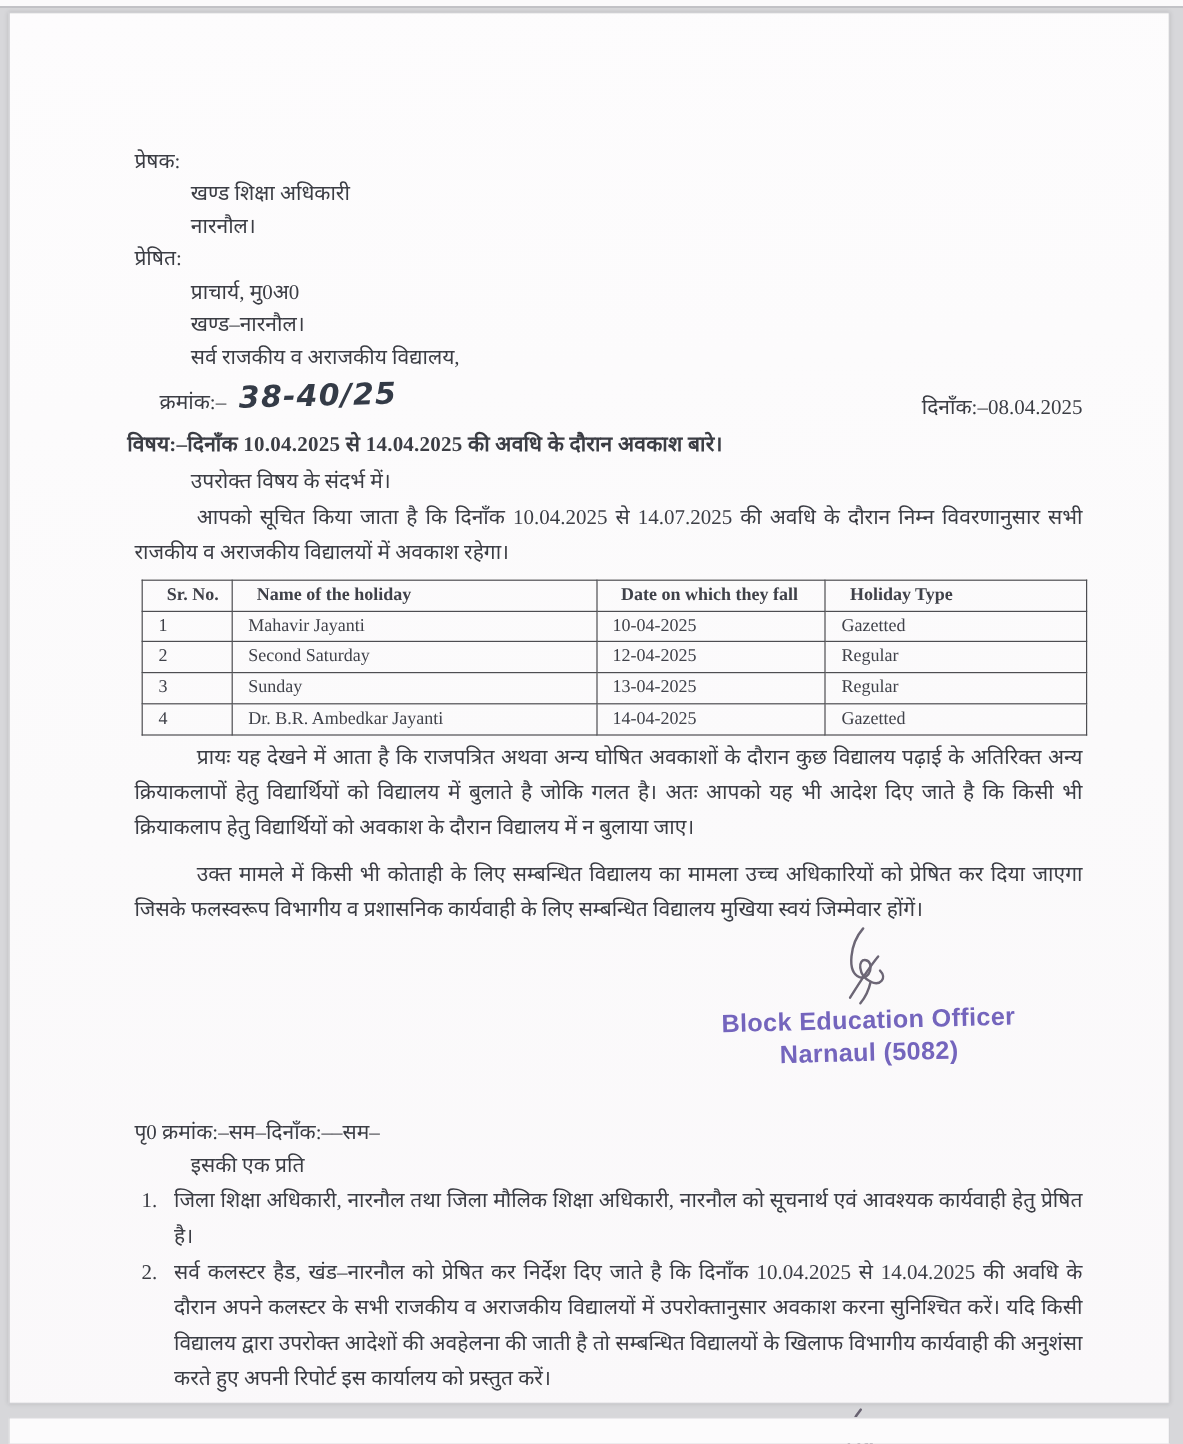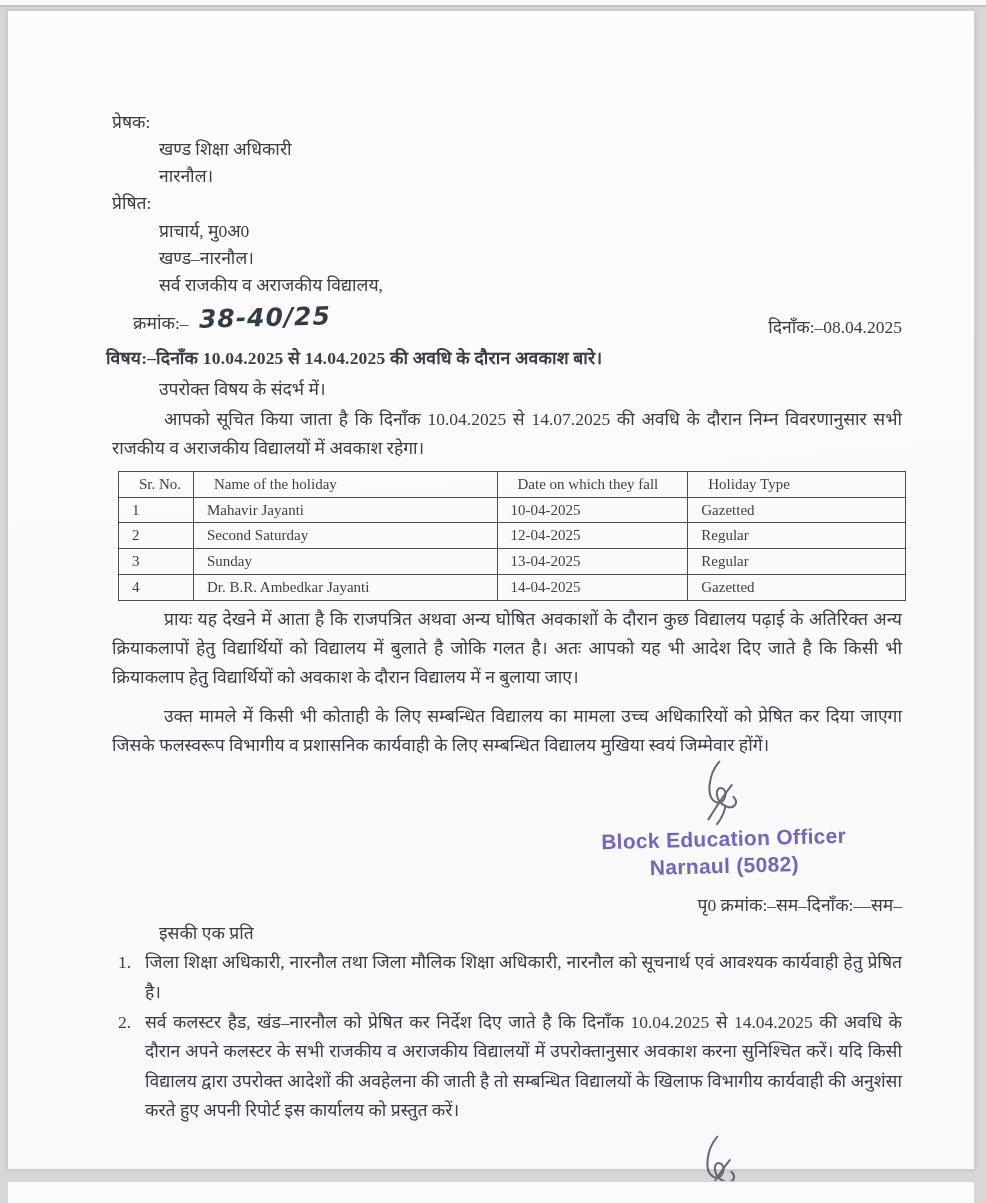--- a/index.html
+++ b/index.html
@@ -14,21 +14,21 @@
     position:absolute; left:7px; top:10px; width:968px; height:1160px;
     background:linear-gradient(175deg,#fdfcfd 0%, #fbfafb 55%, #faf8fa 100%);
     border:1px solid #cfcfd3;
     box-shadow:0 0 4px rgba(0,0,0,.12);
   }
   .page-bottom-strip{
     position:absolute; left:7px; top:1181px; width:968px; height:22px;
     background:#fcfbfc; border:1px solid #d3d3d6; border-bottom:none;
   }
   .content{
-    position:absolute; left:0; top:0; width:100%; height:100%;
+    position:absolute; left:0; top:12px; width:100%; height:100%;
     padding:98px 72px 0 104px;
     color:#3b3d44; font-size:17.5px; line-height:1.62;
   }
   .indent1{ margin-left:47px; }
   .label-line{ line-height:1.55; }
   .addr-line{ line-height:1.55; }
   .ref-row{ display:flex; justify-content:space-between; align-items:flex-end; margin-top:2px; }
   .ref-left{ margin-left:21px; display:flex; align-items:baseline; }
   .handwritten{
     font-family:"DejaVu Sans",sans-serif; font-style:italic; font-weight:bold;
@@ -42,39 +42,39 @@
   .intro{ margin-top:2px; }
 
   table.holiday{
     border-collapse:collapse; margin:7px 0 4px 6px; width:788px;
     font-size:15px; line-height:1.25; color:#3f4149;
   }
   table.holiday th, table.holiday td{
     border:1.6px solid #4e4e52; padding:3px 4px 3px 13px; text-align:left;
     font-weight:normal; height:24px;
   }
-  table.holiday th{ font-weight:normal;padding-left:20px; }
+  table.holiday th{ font-weight:bold;padding-left:20px; }
   .col-sr{ width:75px; } .col-name{ width:304px; } .col-date{ width:191px; } .col-type{ width:218px; }
 
   .body-para{ margin-top:9px; }
 
   .stamp-block{
     position:relative; margin:2px 28px 0 auto; width:300px; height:128px;
   }
   .stamp-block.second{ margin-top:6px; height:130px; }
   .signature{ position:absolute; left:110px; top:-6px; width:80px; height:78px; }
   .stamp-text{
     position:absolute; left:0; top:62px; width:300px; text-align:center;
     font-family:"Liberation Sans","DejaVu Sans",sans-serif; font-weight:bold;
     font-size:21px; line-height:1.3; letter-spacing:.3px;
   }
   .stamp-text.tilt1{ transform:rotate(-1.5deg); }
   .stamp-block.second .signature{ left:108px; top:0px; }
 
-  .endorse-row{ display:flex; justify-content:flex-end; }
+  .endorse-row{ display:flex; justify-content:flex-start; margin-top:26px; }
   .copy-line{ margin-left:47px; }
   .endorse-item{ display:flex; margin-top:1px; }
   .endorse-num{ width:33px; flex:0 0 33px; padding-left:6px; }
   .endorse-text{ flex:1; text-align:justify; line-height:1.68; }
 </style>
 </head>
 <body>
 
 <div class="photo-top-strip"></div>
 

